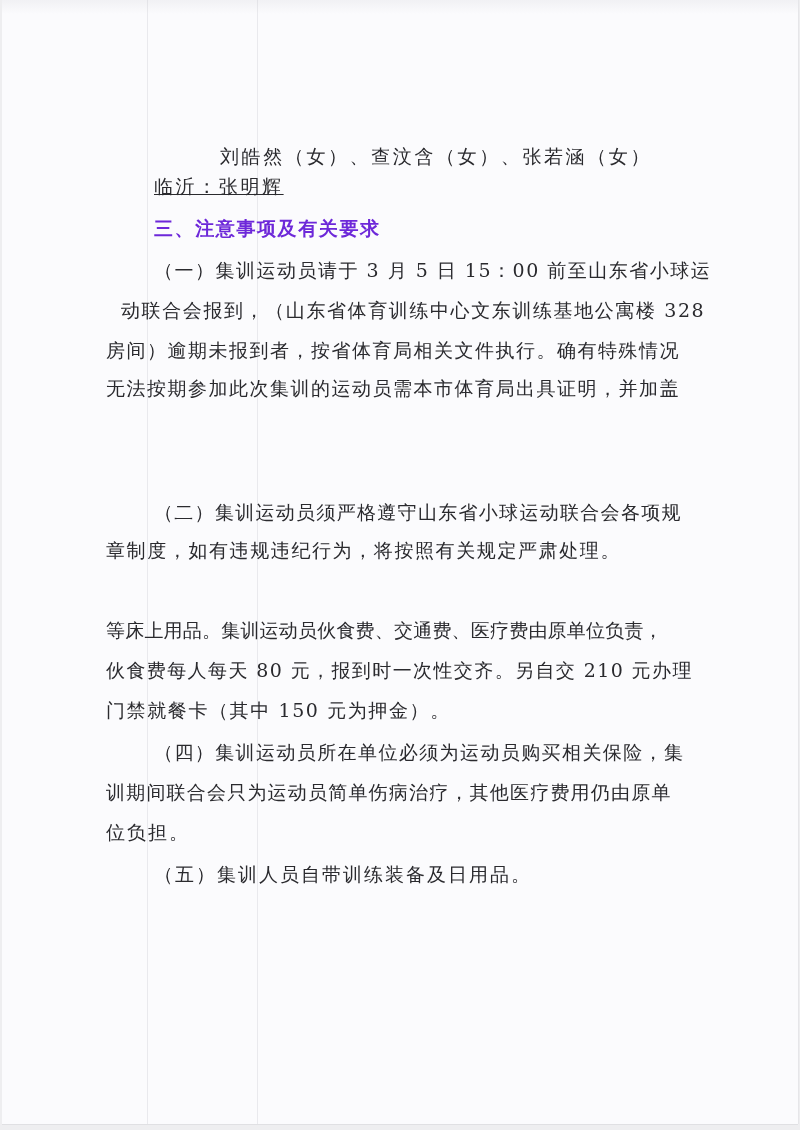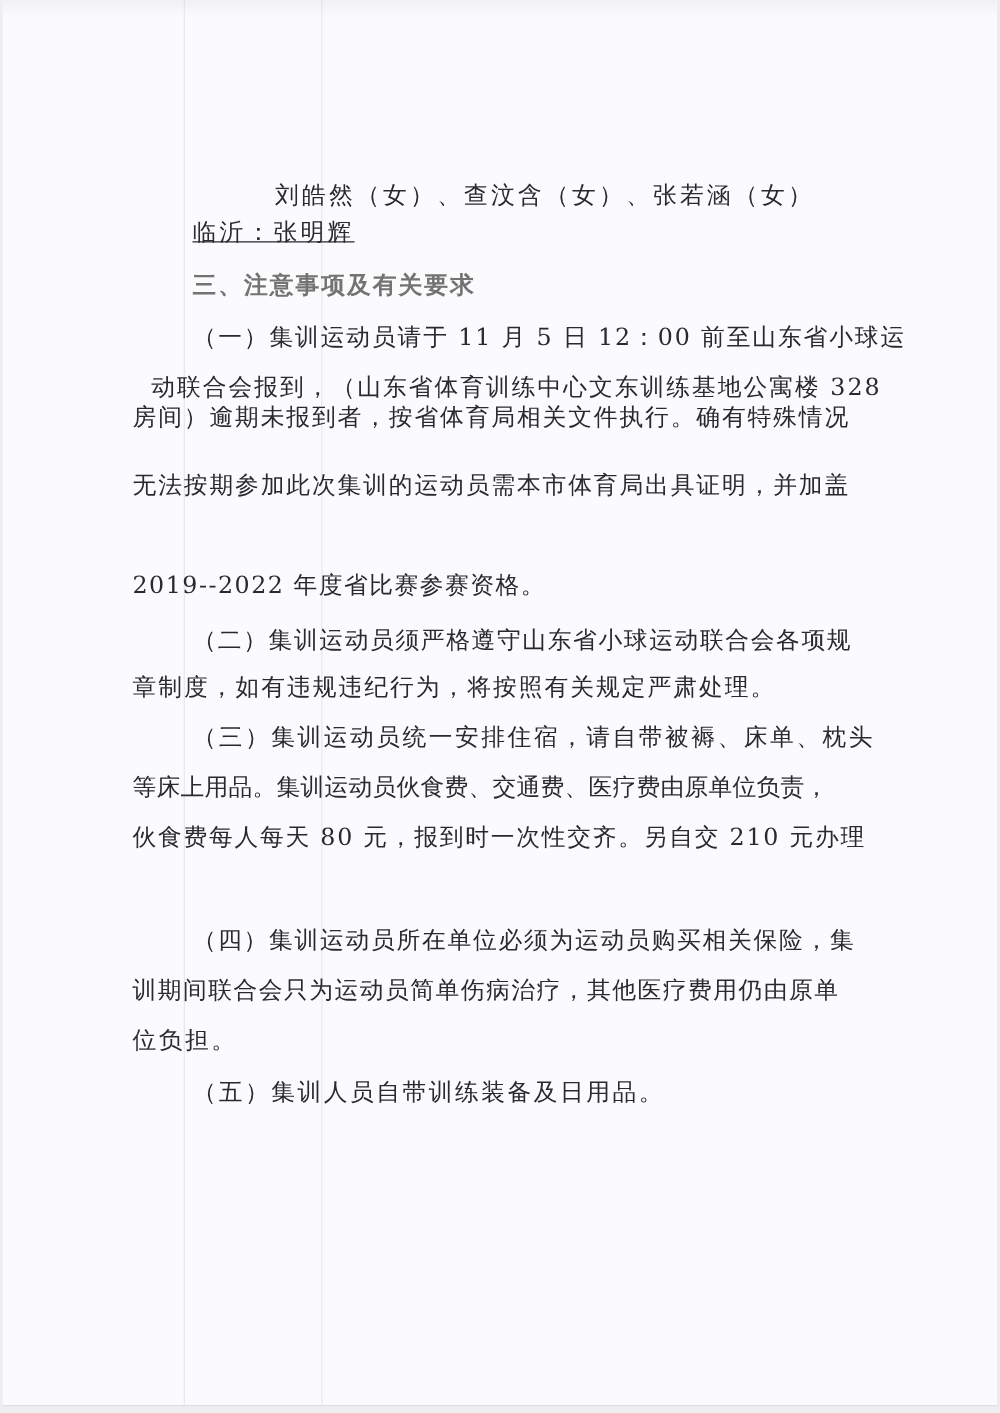--- a/index.html
+++ b/index.html
@@ -37,46 +37,45 @@
       font-size: 19px;
       letter-spacing: 2.6px;
       white-space: nowrap;
       line-height: 24px;
     }
     .heading {
       font-family: "DejaVu Sans", "Liberation Sans", sans-serif;
       font-weight: bold;
       font-size: 19px;
       letter-spacing: 1.6px;
-      color: #737373;
+      color: #6d28d9;
     }
   </style>
 </head>
 <body>
 
 <div class="page">
   <div class="scan-top"></div>
   <div class="scan-line" style="left:145px"></div>
   <div class="scan-line" style="left:255px"></div>
 
   <div class="line" style="left:218px; top:128px;margin-top:16px;">刘皓然（女）、查汶含（女）、张若涵（女）</div>
   <div class="line" style="left:152px; top:174px;text-decoration:underline;">临沂：张明辉</div>
   <div class="line heading" style="left:152px; top:216px;">三、注意事项及有关要求</div>
 
-  <div class="line" style="left:152px; top:258px; letter-spacing:1.5px;">（一）集训运动员请于 11 月 5 日 12：00 前至山东省小球运</div>
+  <div class="line" style="left:152px; top:258px; letter-spacing:1.5px;">（一）集训运动员请于 3 月 5 日 15：00 前至山东省小球运</div>
   <div class="line" style="left:119px; top:298px; letter-spacing:1.6px;">动联合会报到，（山东省体育训练中心文东训练基地公寓楼 328</div>
-  <div class="line" style="left:104px; top:322px; letter-spacing:1.5px;">房间）逾期未报到者，按省体育局相关文件执行。确有特殊情况</div>
+  <div class="line" style="left:104px; top:338px; letter-spacing:1.5px;">房间）逾期未报到者，按省体育局相关文件执行。确有特殊情况</div>
   <div class="line" style="left:104px; top:376px; letter-spacing:1.5px;">无法按期参加此次集训的运动员需本市体育局出具证明，并加盖</div>
-  <div class="line" style="left:104px; top:456px; letter-spacing:1.2px;">2019--2022 年度省比赛参赛资格。</div>
 
   <div class="line" style="left:152px; top:500px; letter-spacing:1.3px;">（二）集训运动员须严格遵守山东省小球运动联合会各项规</div>
   <div class="line" style="left:104px; top:538px; letter-spacing:1.6px;">章制度，如有违规违纪行为，将按照有关规定严肃处理。</div>
 
-  <div class="line" style="left:152px; top:578px; letter-spacing:2.0px;">（三）集训运动员统一安排住宿，请自带被褥、床单、枕头</div>
   <div class="line" style="left:104px; top:618px; letter-spacing:0.2px;">等床上用品。集训运动员伙食费、交通费、医疗费由原单位负责，</div>
   <div class="line" style="left:104px; top:658px; letter-spacing:1.4px;">伙食费每人每天 80 元，报到时一次性交齐。另自交 210 元办理</div>
+  <div class="line" style="left:104px; top:698px; letter-spacing:1.6px;">门禁就餐卡（其中 150 元为押金）。</div>
 
   <div class="line" style="left:152px; top:740px; letter-spacing:1.4px;">（四）集训运动员所在单位必须为运动员购买相关保险，集</div>
   <div class="line" style="left:104px; top:780px; letter-spacing:1.2px;">训期间联合会只为运动员简单伤病治疗，其他医疗费用仍由原单</div>
   <div class="line" style="left:104px; top:820px; letter-spacing:2.0px;">位负担。</div>
 
   <div class="line" style="left:152px; top:862px; letter-spacing:2.0px;">（五）集训人员自带训练装备及日用品。</div>
 </div>
 
 </body></html>

